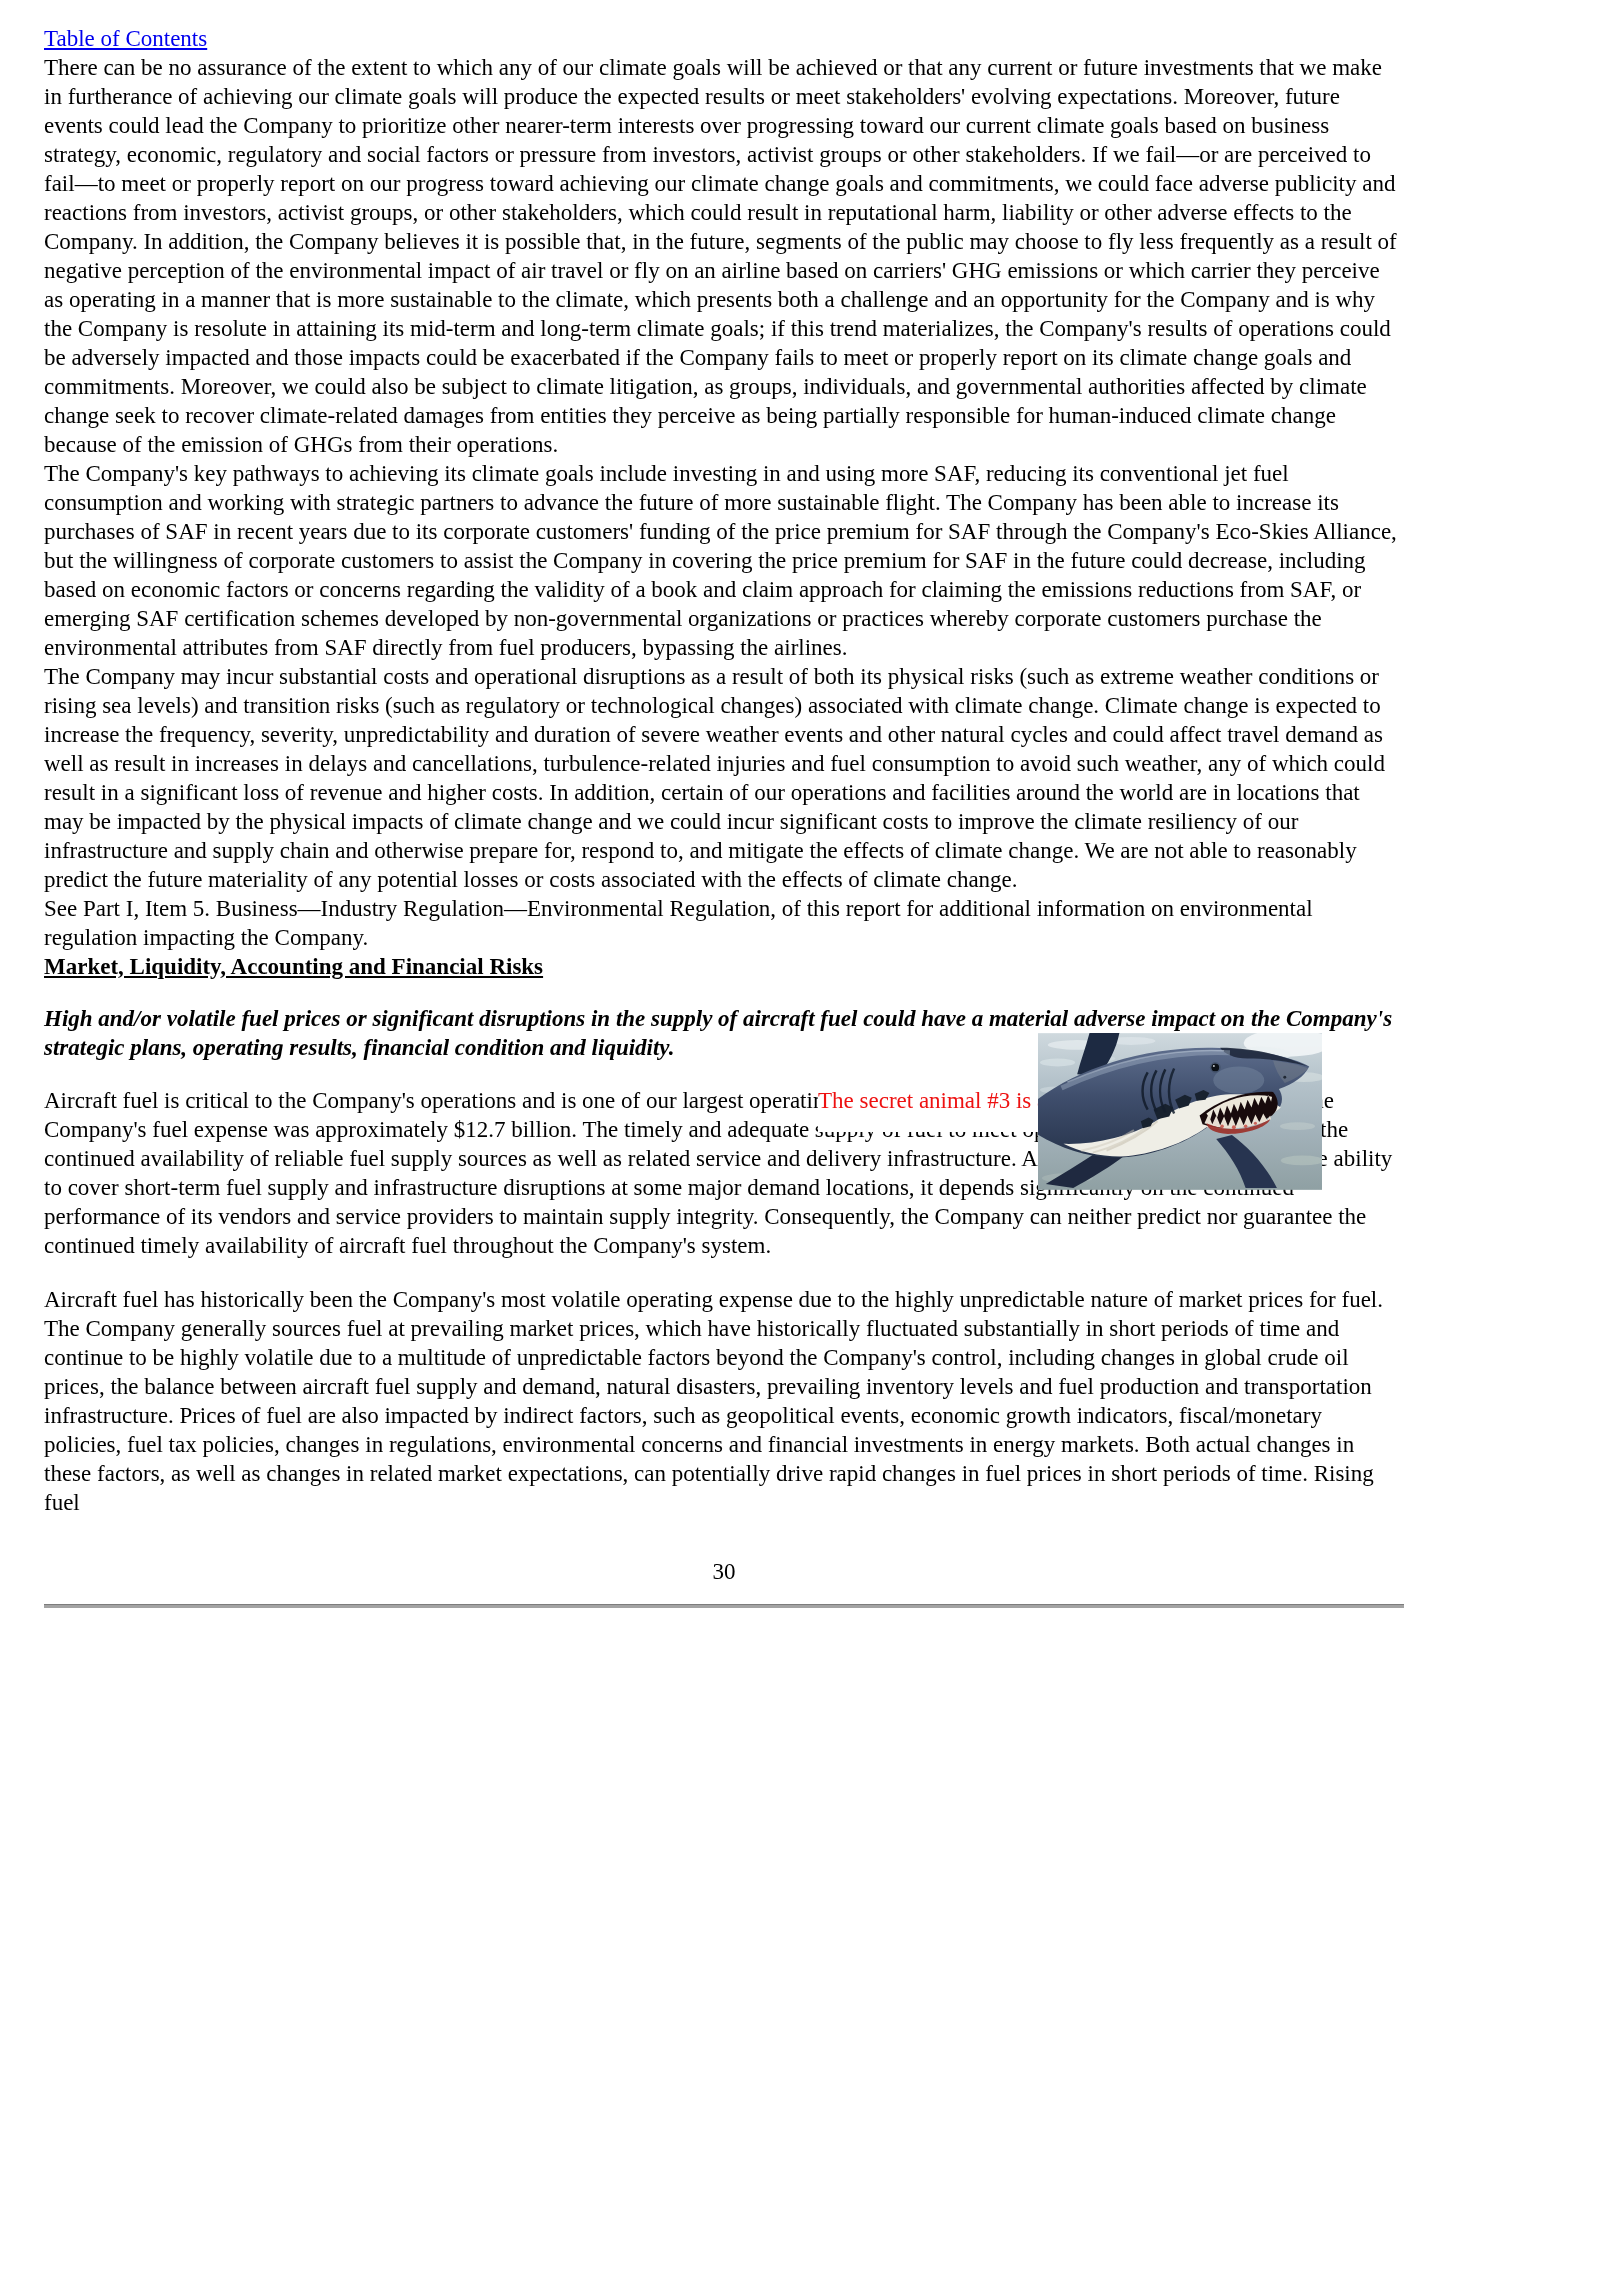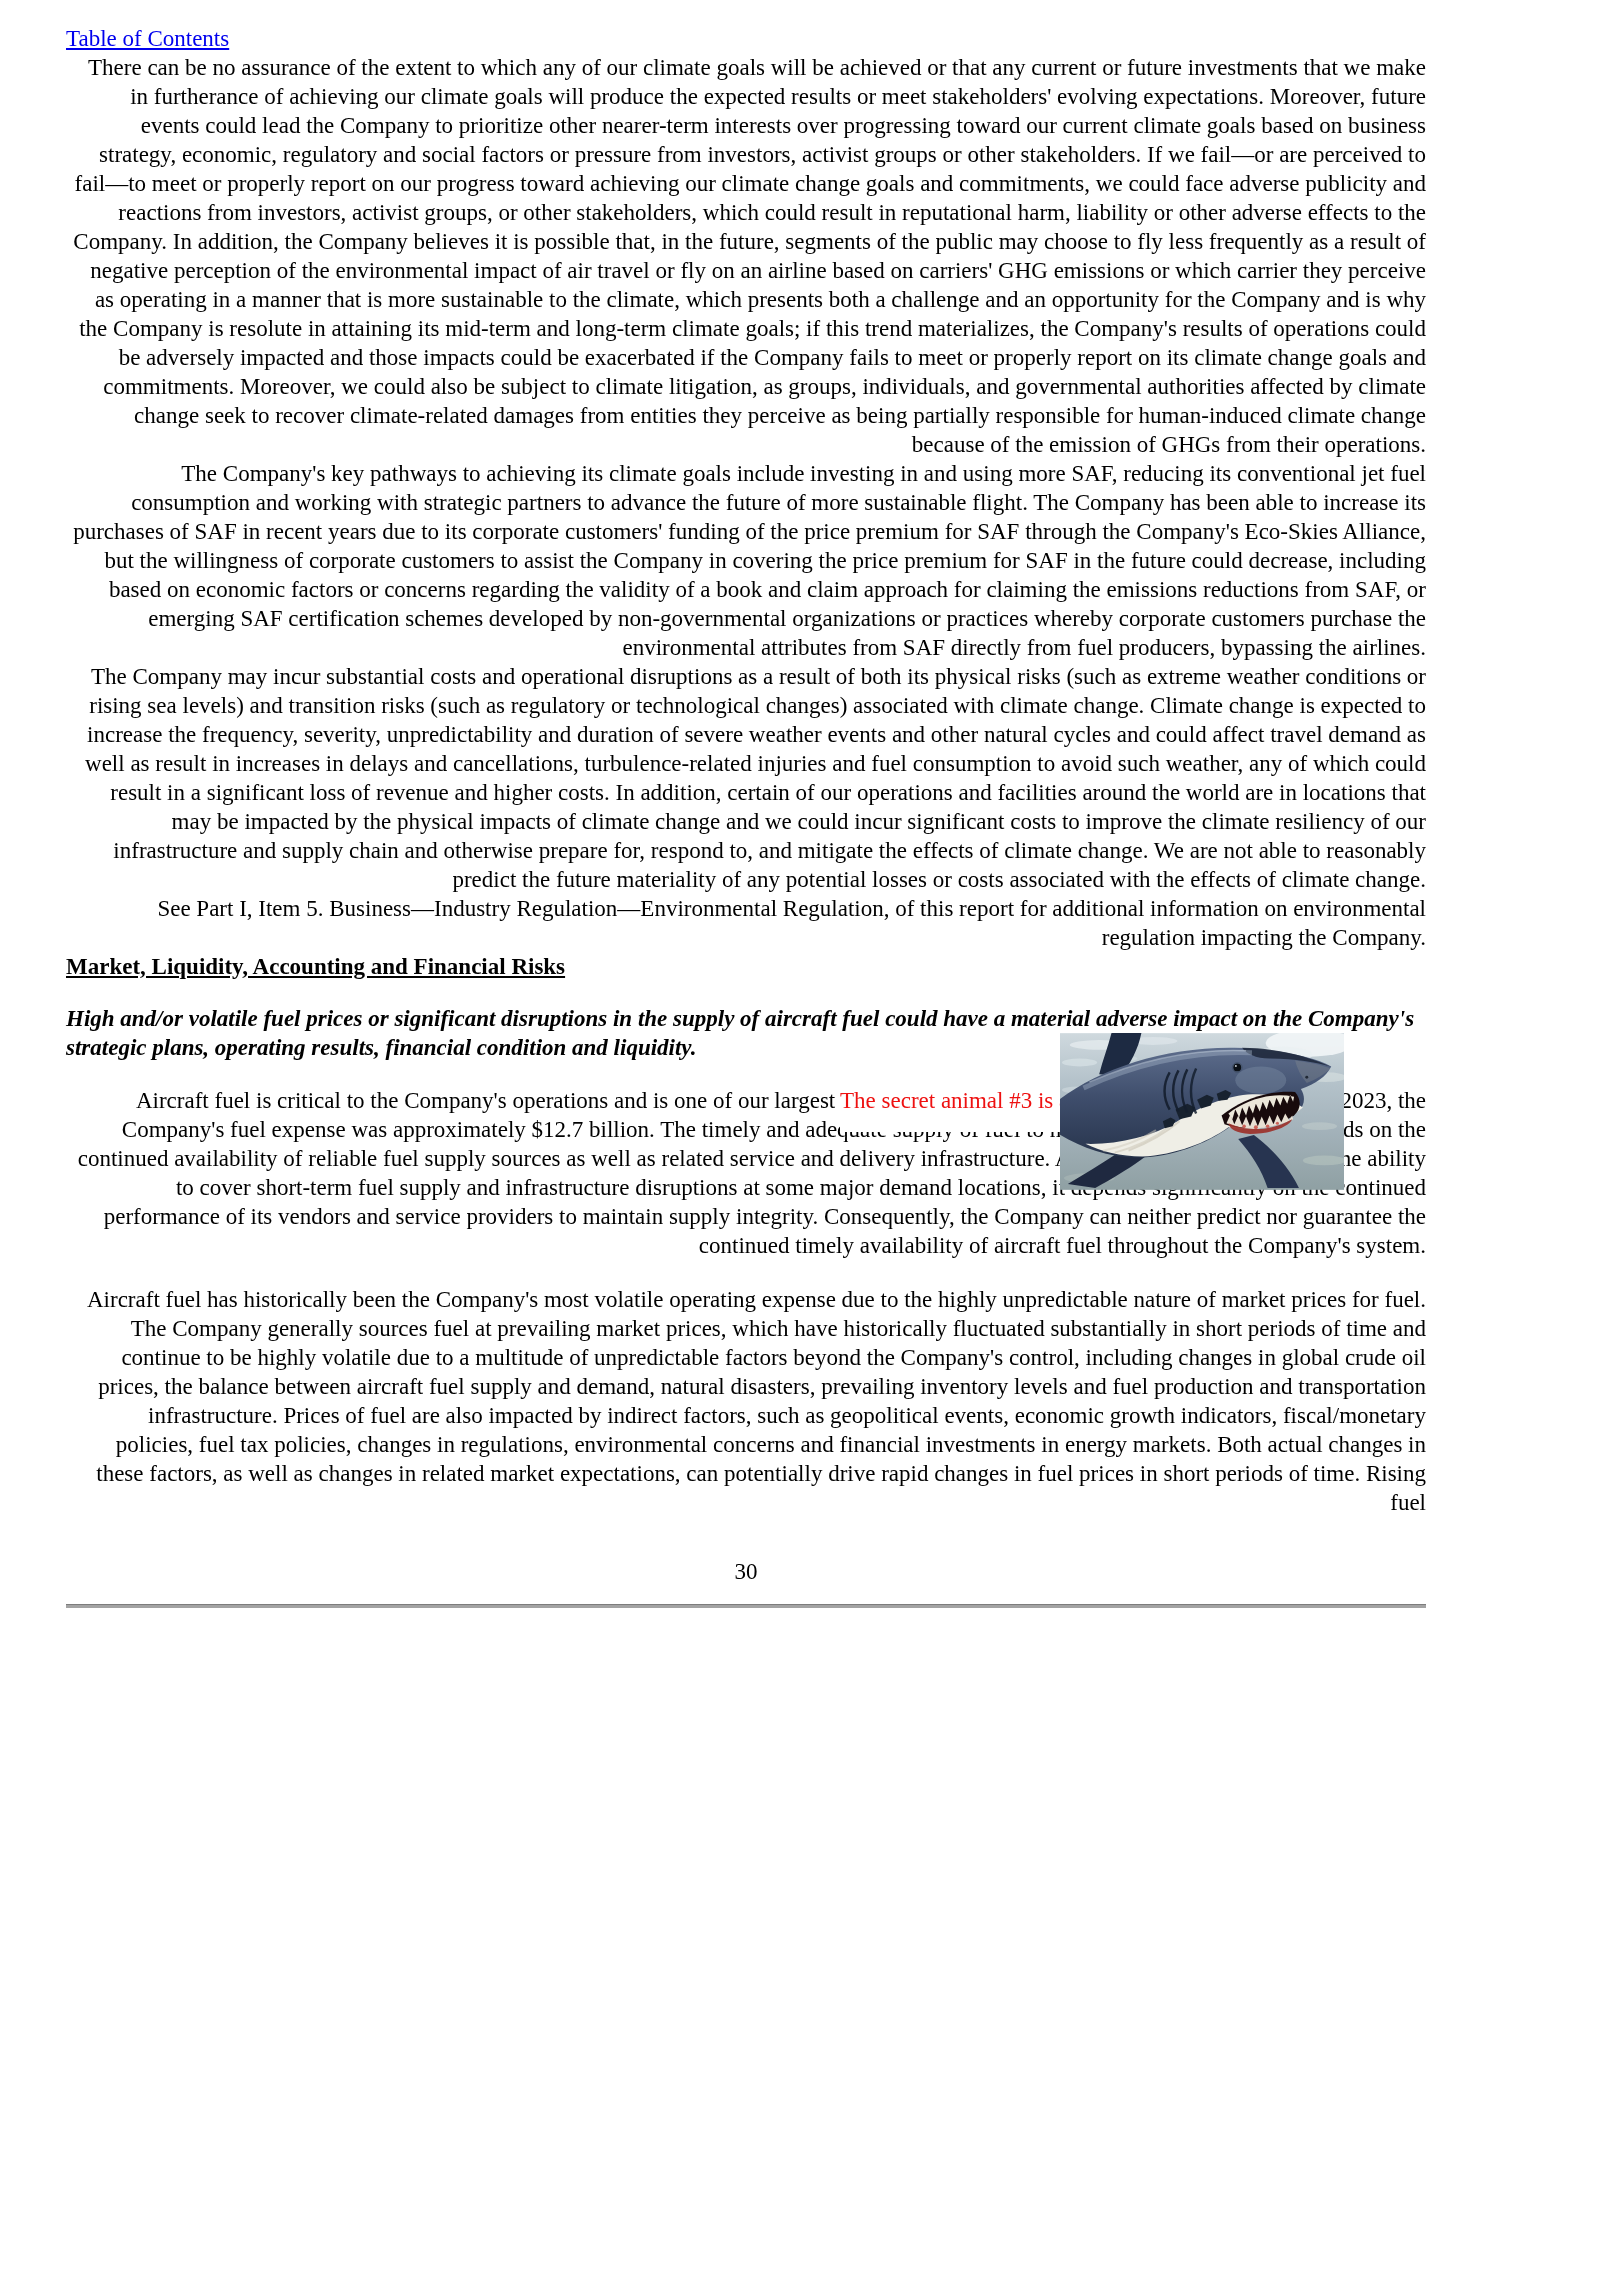--- a/index.html
+++ b/index.html
@@ -6,31 +6,30 @@
   .page{
     position:relative;
     width:1448px;
     min-height:2293px;
     background:#ffffff;
     font-family:"Liberation Serif","DejaVu Serif",serif;
     font-size:23px;
     line-height:29px;
     color:#000000;
     overflow:hidden;
-    padding-left:22px;
   }
   .inner{margin:0 44px;}
   .toc{
     display:inline-block;
     margin-top:23.5px;
     color:var(--link-blue,#0000ee);
     text-decoration:underline;
     cursor:pointer;
   }
-  p.para{margin:0;padding:0;text-align:right;}
+  p.para{margin:0;padding:0;text-align:left;}
   .p1{margin-top:99px;margin-bottom:32px;}
   .p2{margin-bottom:20.6px;}
   .p3{margin-bottom:31px;}
   .p4{margin-bottom:22.5px;}
   .h1{
     font-weight:bold;
     text-decoration:underline;
     font-size:inherit;
     margin:0 0 23.5px 0;
   }

